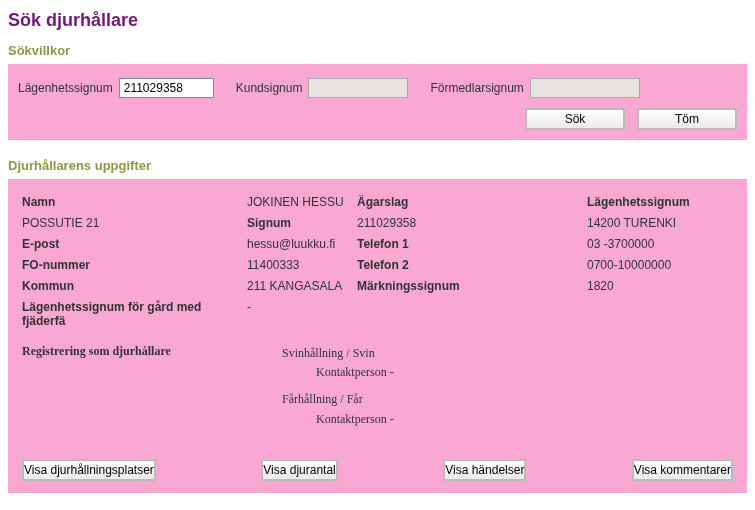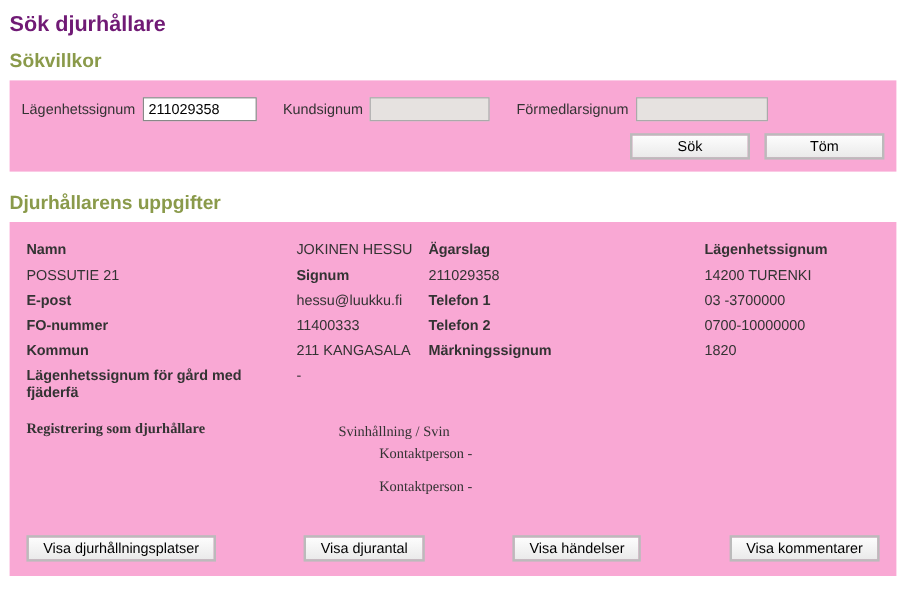--- a/index.html
+++ b/index.html
@@ -11,21 +11,21 @@
     width: 755px;
   }
   .page-title {
     color: #701a75;
     font-size: 18px;
     font-weight: bold;
     padding: 10px 8px 8px 8px;
   }
   .section-title {
     color: #8a9a4a;
-    font-size: 16px;
+    font-size: 13px;
     font-weight: bold;
     padding: 4px 8px 6px 8px;
   }
   .panel {
     background: #f9a8d4;
     margin: 0 8px 14px 8px;
     padding: 14px 10px 10px 10px;
   }
   .criteria-row {
     display: flex;
@@ -52,21 +52,21 @@
     justify-content: flex-end;
     gap: 12px;
   }
   .btn {
     min-width: 100px;
     height: 22px;
     background: linear-gradient(#fdfdfd,#eaeaea);
     border: 2px solid #bbb;
     font-size: 12px;
     cursor: pointer;
-    padding: 0 12px;
+    padding: 0 0;
   }
   .details-grid {
     display: grid;
     grid-template-columns: 225px 110px 230px 170px;
     column-gap: 0;
     row-gap: 7px;
     padding: 2px 4px 6px 4px;
   }
   .details-grid .lbl { font-weight: bold; }
   .reg-block {
@@ -142,20 +142,21 @@
     <span class="lbl">Lägenhetssignum för gård med fjäderfä</span>
     <span>-</span>
   </div>
 
   <div class="reg-block">
     <span class="lbl">Registrering som djurhållare</span>
     <div class="reg-lines">
       <div>Svinhållning / Svin</div>
       <div class="indent">Kontaktperson -</div>
       <div style="height:8px"></div>
+      <div>Fårhållning / Får</div>
       <div class="indent">Kontaktperson -</div>
     </div>
   </div>
 
   <div class="action-row">
     <button class="btn" style="min-width:auto">Visa djurhållningsplatser</button>
     <button class="btn" style="min-width:auto">Visa djurantal</button>
     <button class="btn" style="min-width:auto">Visa händelser</button>
     <button class="btn" style="min-width:auto">Visa kommentarer</button>
   </div>

